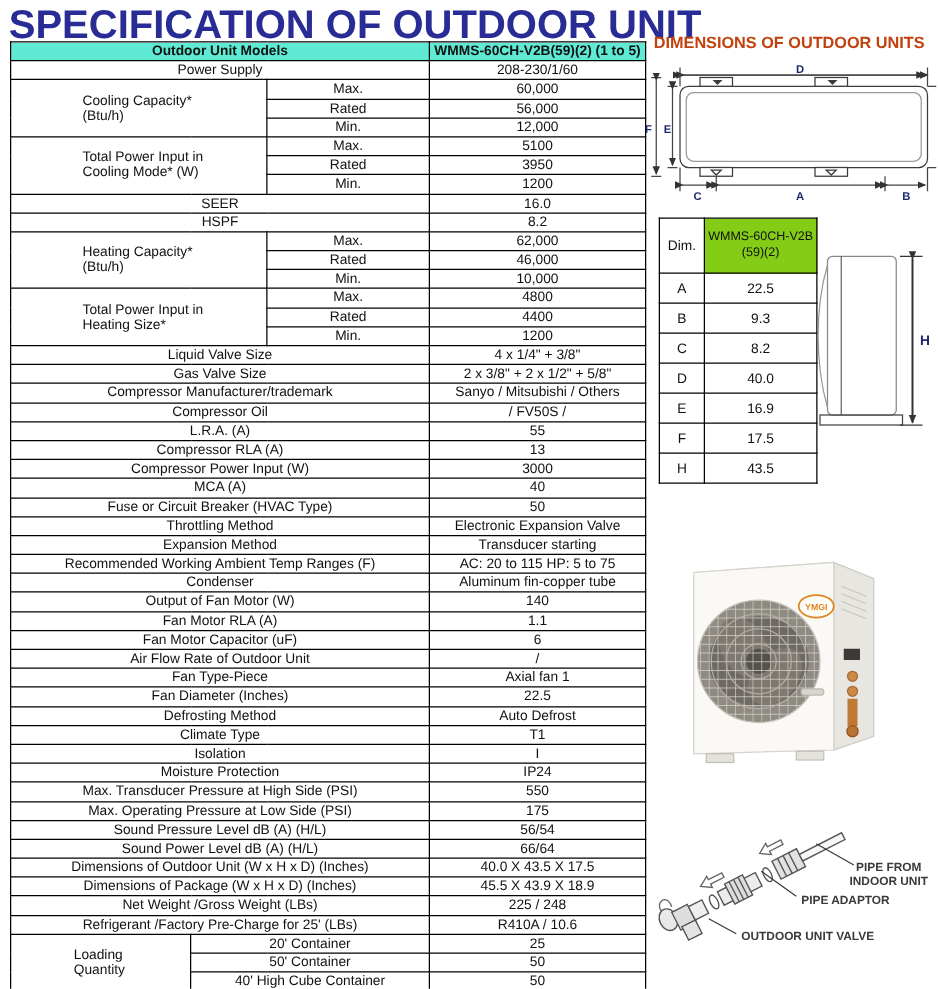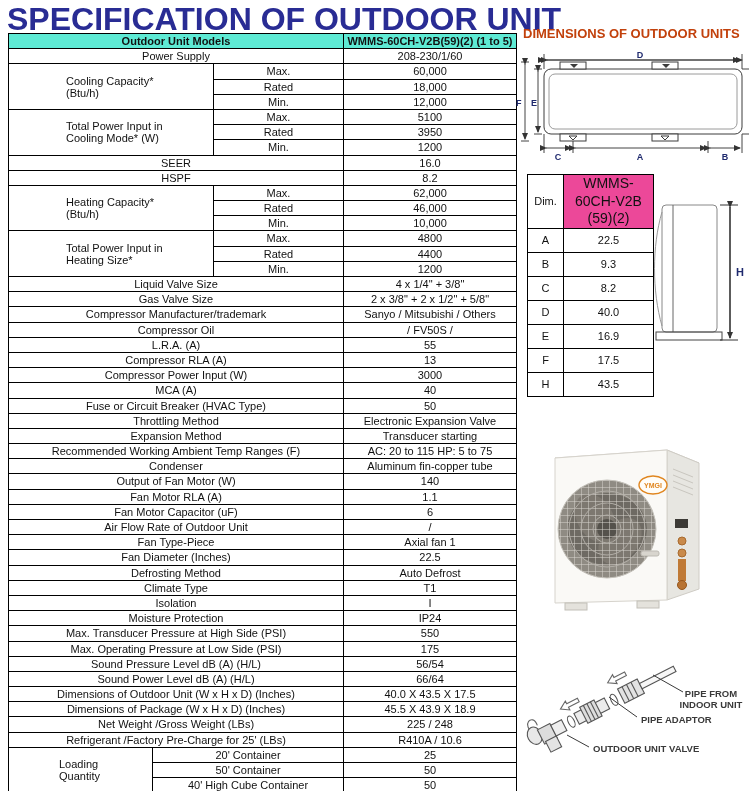--- a/index.html
+++ b/index.html
@@ -28,21 +28,21 @@
   .dims-title{
     position:absolute;left:523px;top:26px;font-size:13px;font-weight:bold;
     color:#c2410c;white-space:nowrap;
   }
   .dim-table{
     position:absolute;left:527px;top:174px;border-collapse:collapse;
     font-size:11px;text-align:center;color:#111;
   }
   .dim-table td{border:1px solid #000;padding:0 2px;vertical-align:middle;}
   .dim-table .hdr{height:44px;}
-  .dim-table .hdr .model{background:#ec4899;font-size:14px;line-height:1.25;width:85px;}
+  .dim-table .hdr .model{background:#84cc16;font-size:10px;line-height:1.25;width:85px;}
   .dim-table .hdr .dimc{width:31px;margin-left:28px;}
   .dim-table tbody td{height:23px;}
   svg{position:absolute;}
   svg text{font-family:"Liberation Sans", sans-serif;}
   .navy{fill:#1f2a6e;font-weight:bold;}
 </style>
 </head>
 <body>
 
 <div class="page-title">SPECIFICATION OF OUTDOOR UNIT</div>
@@ -68,21 +68,21 @@
       <tr>
         <td rowspan="3" colspan="2" class="c-grp">
           <div>Cooling Capacity*</div>
           <div>(Btu/h)</div>
         </td>
         <td colspan="1">Max.</td>
         <td>60,000</td>
       </tr>
       <tr>
         <td colspan="1">Rated</td>
-        <td>18,000</td>
+        <td>56,000</td>
       </tr>
       <tr>
         <td colspan="1">Min.</td>
         <td>12,000</td>
       </tr>
       <tr>
         <td rowspan="3" colspan="2" class="c-grp">
           <div>Total Power Input in</div>
           <div>Cooling Mode* (W)</div>
         </td>

